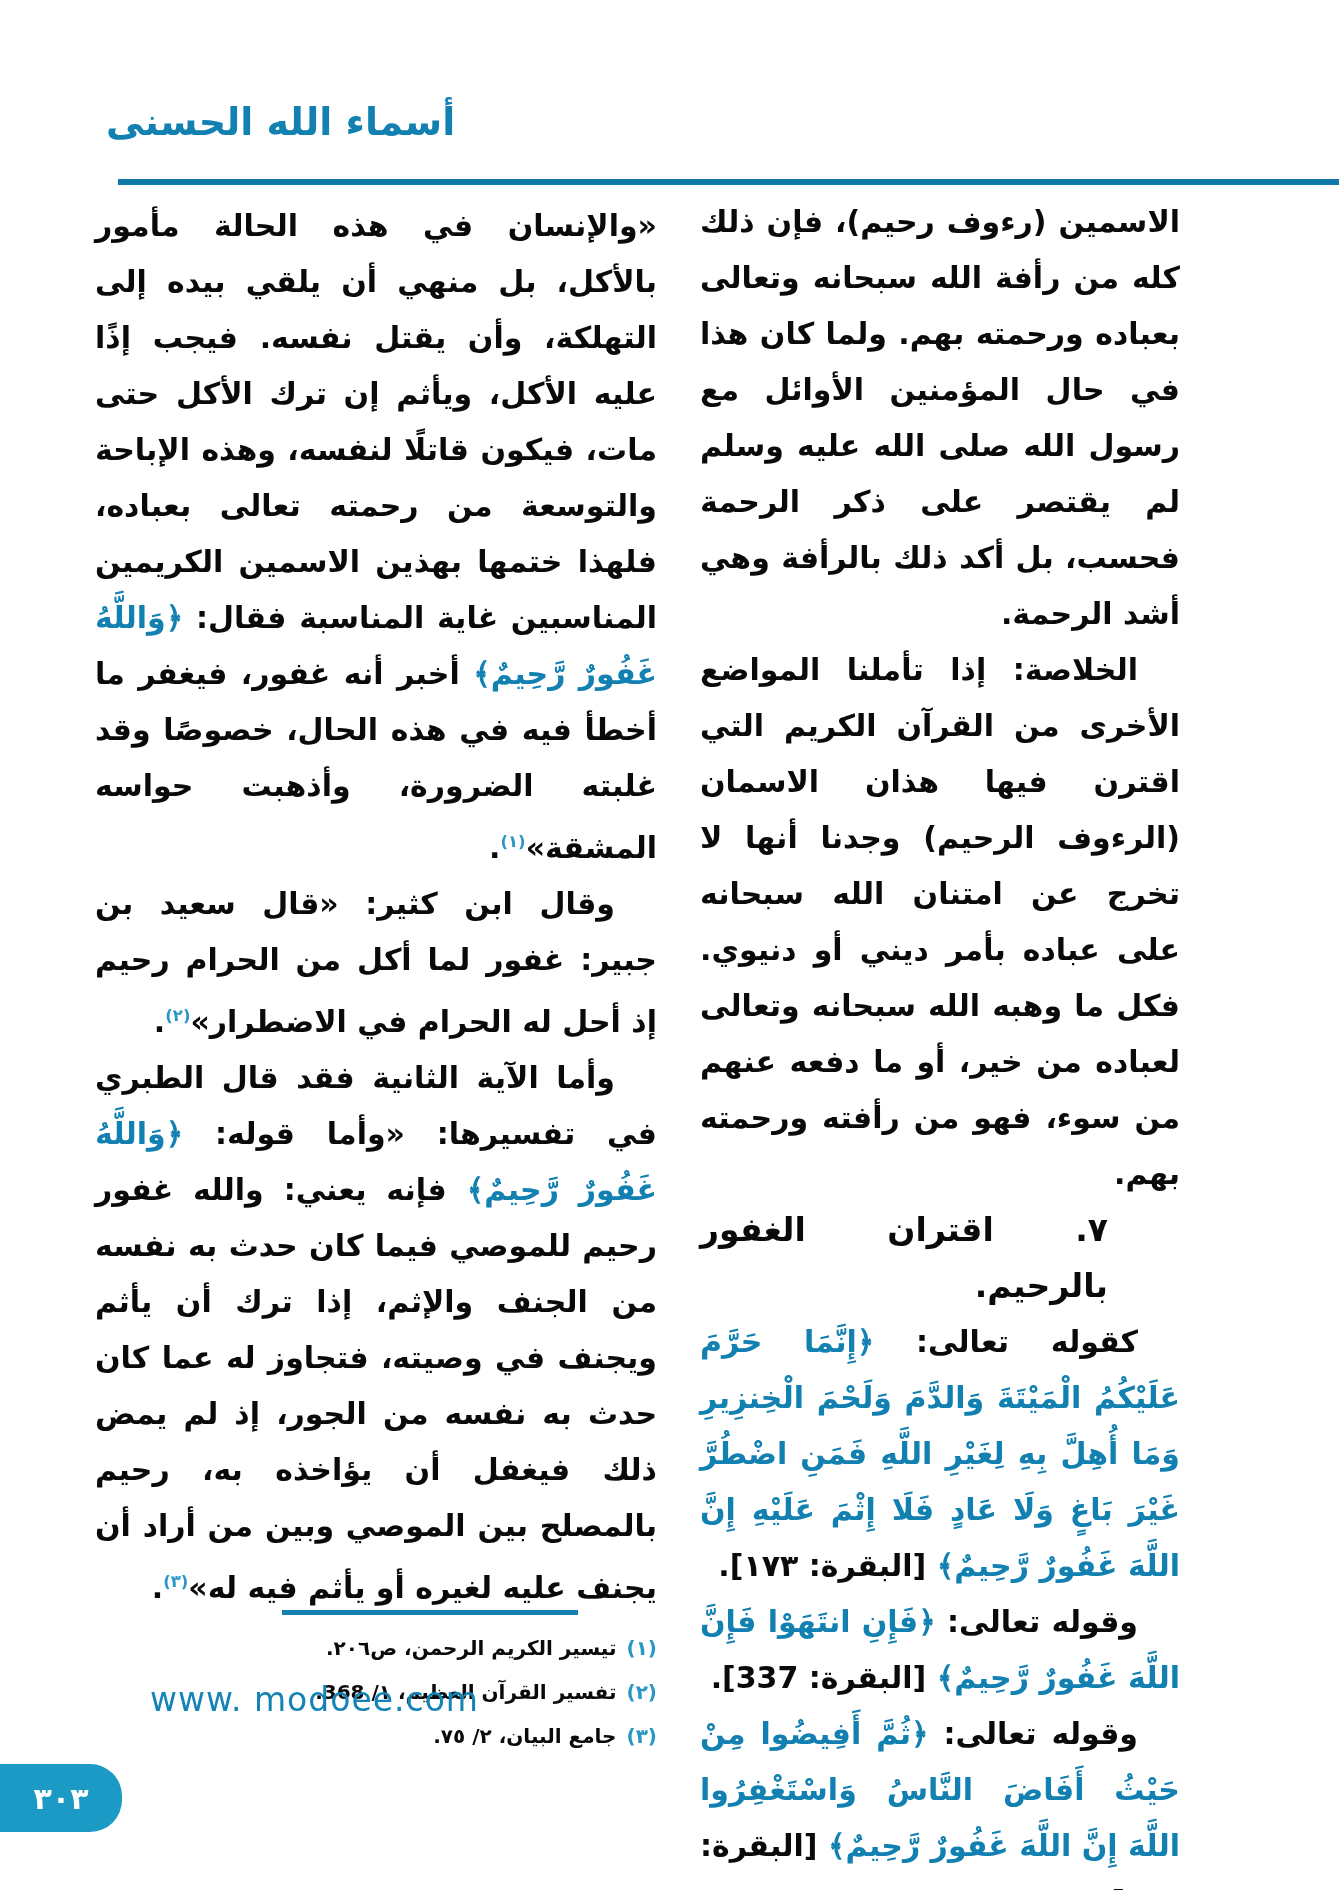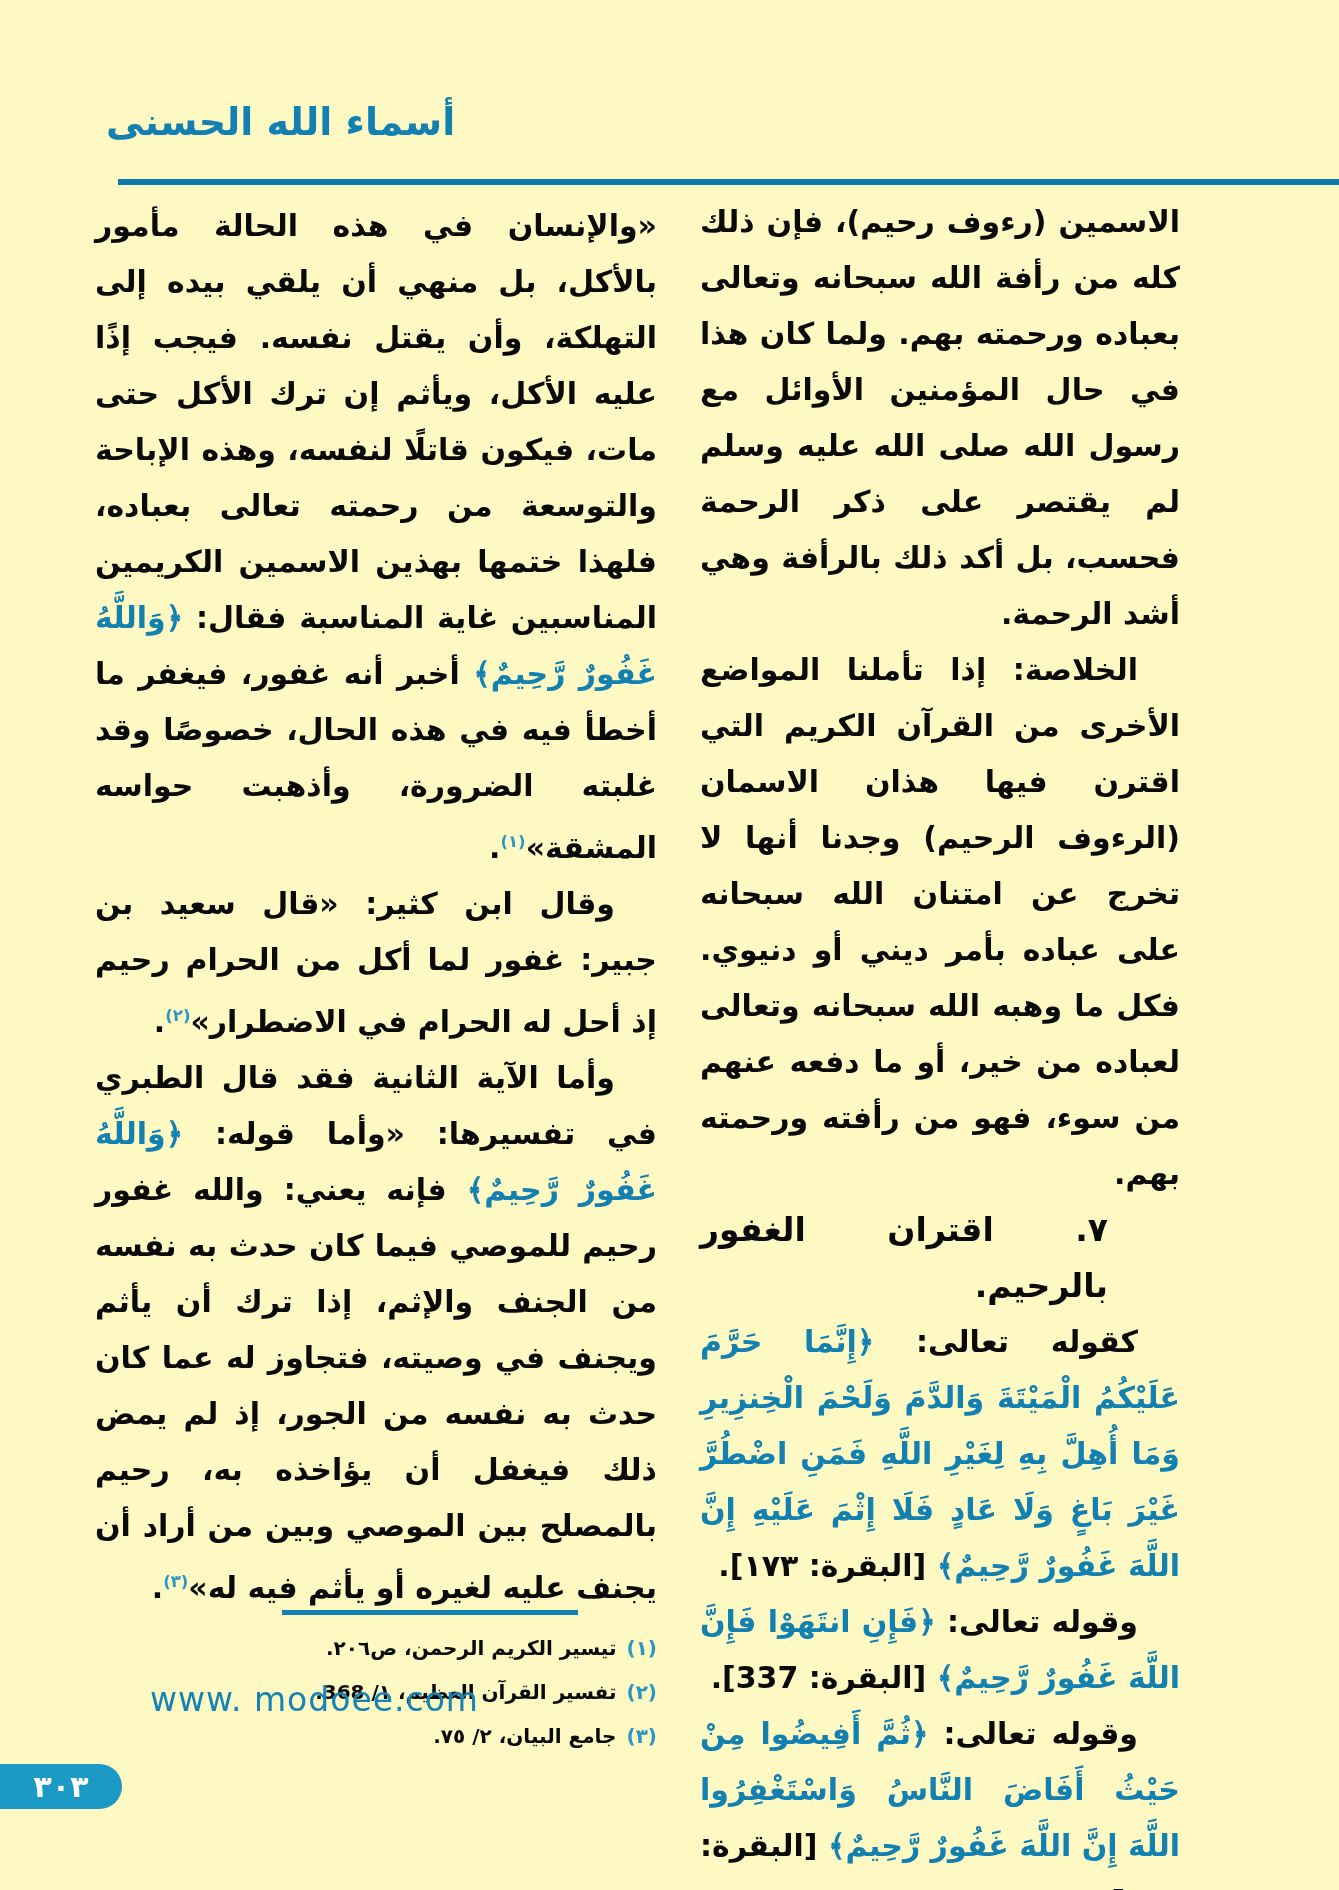--- a/index.html
+++ b/index.html
@@ -1,20 +1,20 @@
 <!DOCTYPE html>
 <html lang="ar"><head>
 <meta charset="utf-8">
 <style>
   html,body { margin:0; padding:0; background:#e8e8e8; }
   .page {
     position:relative;
     width:1339px; height:1890px;
     margin:0 auto;
-    background:#fef9c3;
+    background:#ffffff;
     overflow:hidden;
     font-family:"DejaVu Sans", sans-serif;
   }
 
   
   .header-title {
     position:absolute; left:106px; top:100px;
     direction:rtl;
     font-size:38px; font-weight:bold;
     color:#1280B0;
@@ -62,21 +62,21 @@
     position:absolute; left:95px; top:1626px; width:562px;
     direction:rtl; text-align:right;
     font-size:20px; line-height:44px; font-weight:bold;
     color:#0a0a0a;
   }
   .footnote-marker { color:#2a96c5; margin-left:10px; }
 
   
   .page-number-tab {
     position:absolute; left:0; top:1764px;
-    width:122px; height:45px;
+    width:122px; height:68px;
     background:#1C9AC6;
     border-radius:0 32px 32px 0;
     display:flex; align-items:center; justify-content:center;
     color:#ffffff; font-size:30px; font-weight:bold;
   }
   .website-url {
     position:absolute; left:150px; top:1680px;
     color:#1583B5; font-size:33px;
     letter-spacing:1px;
   }

